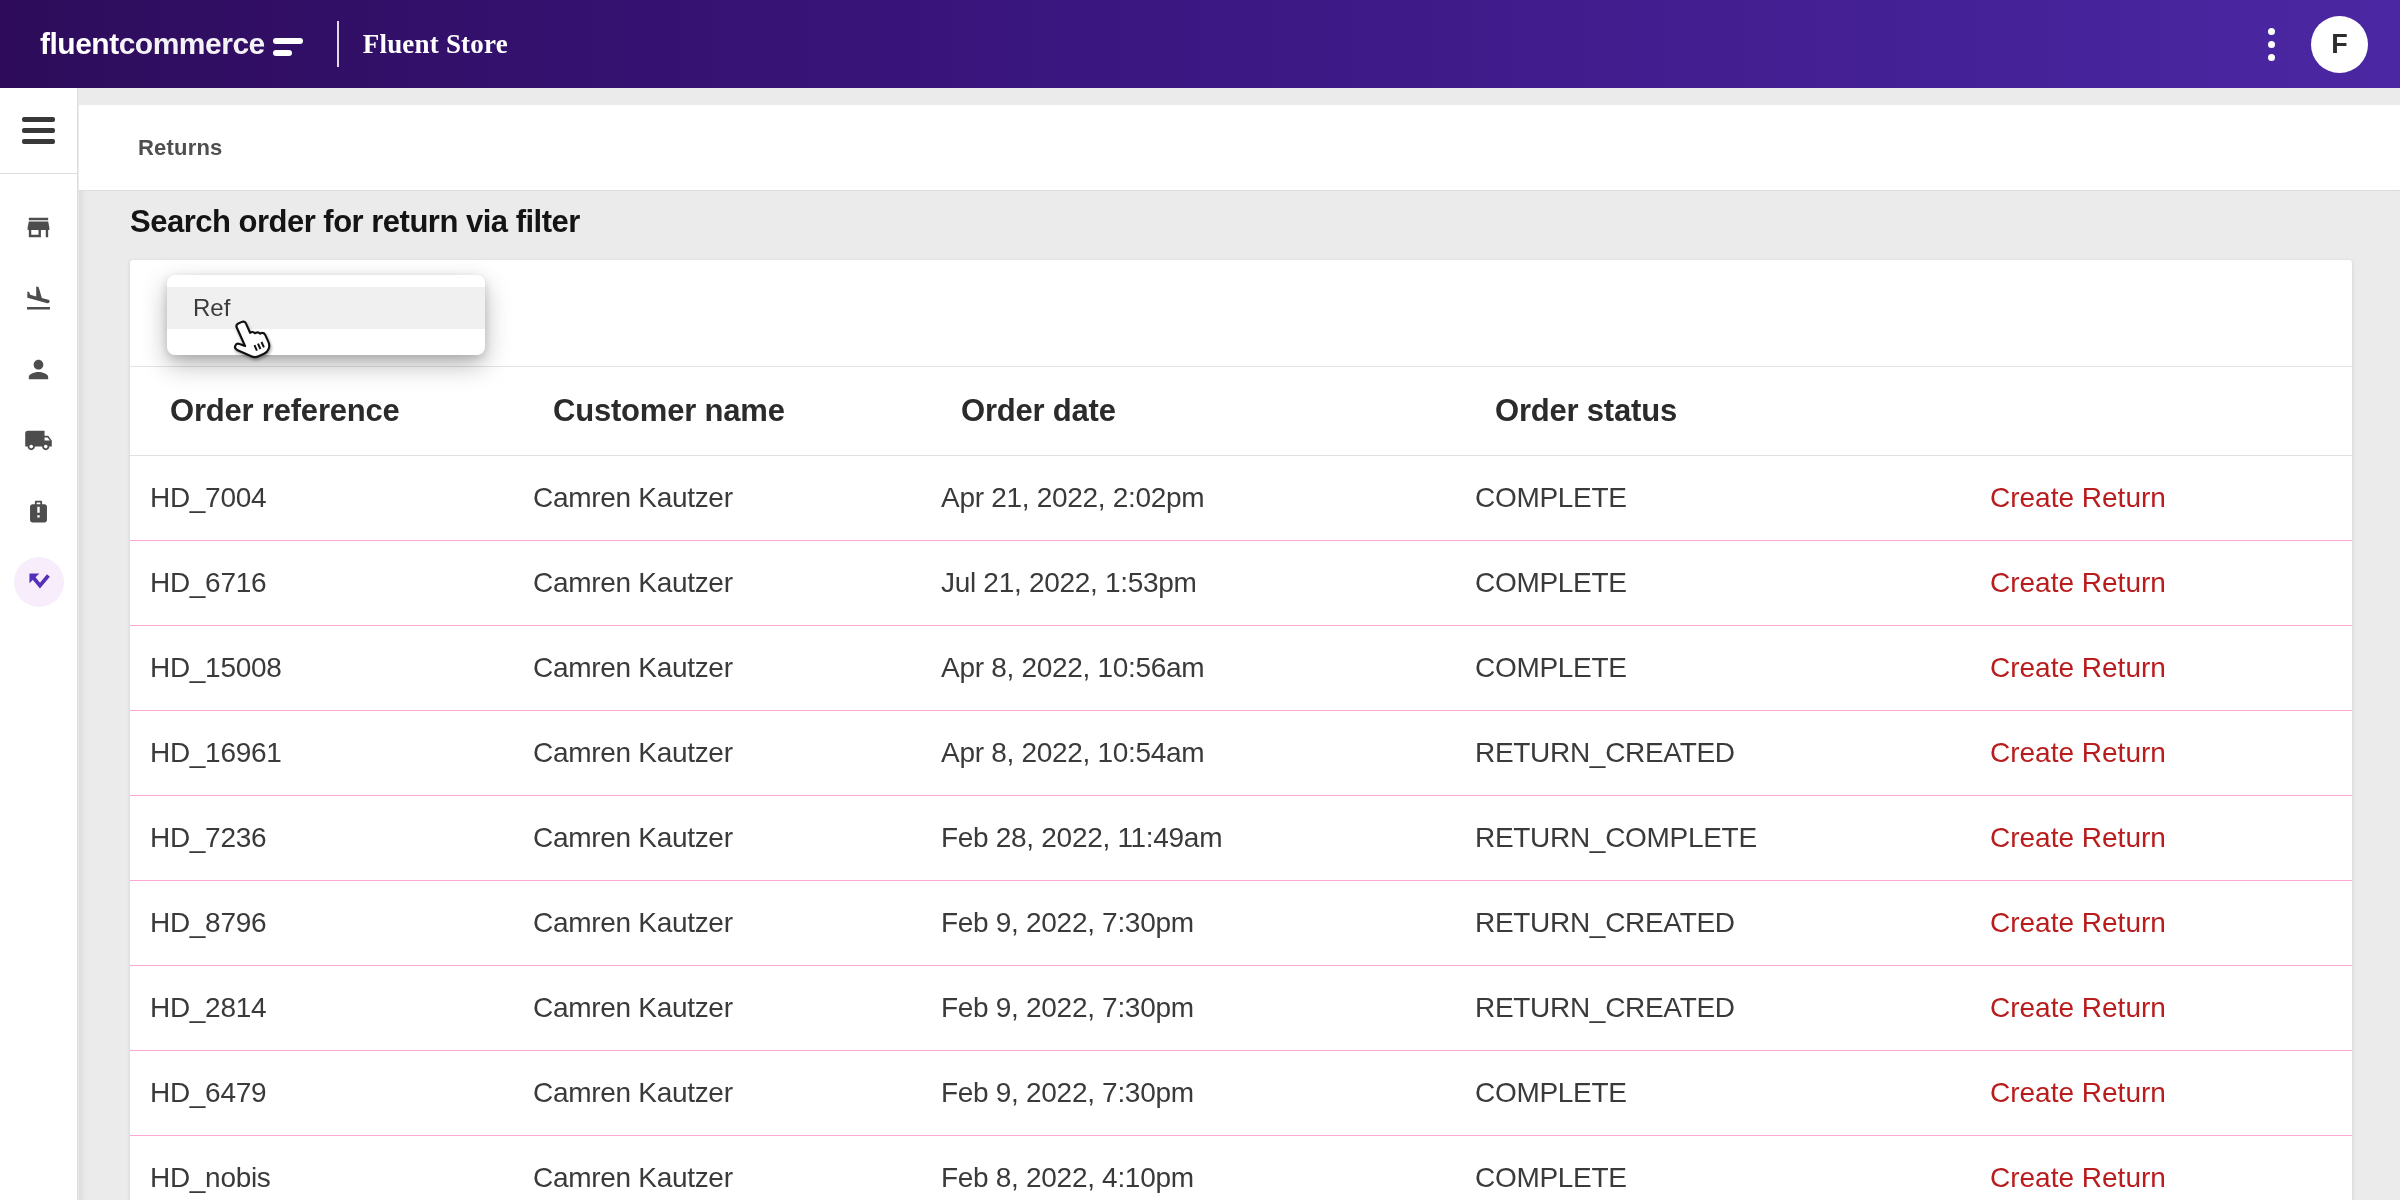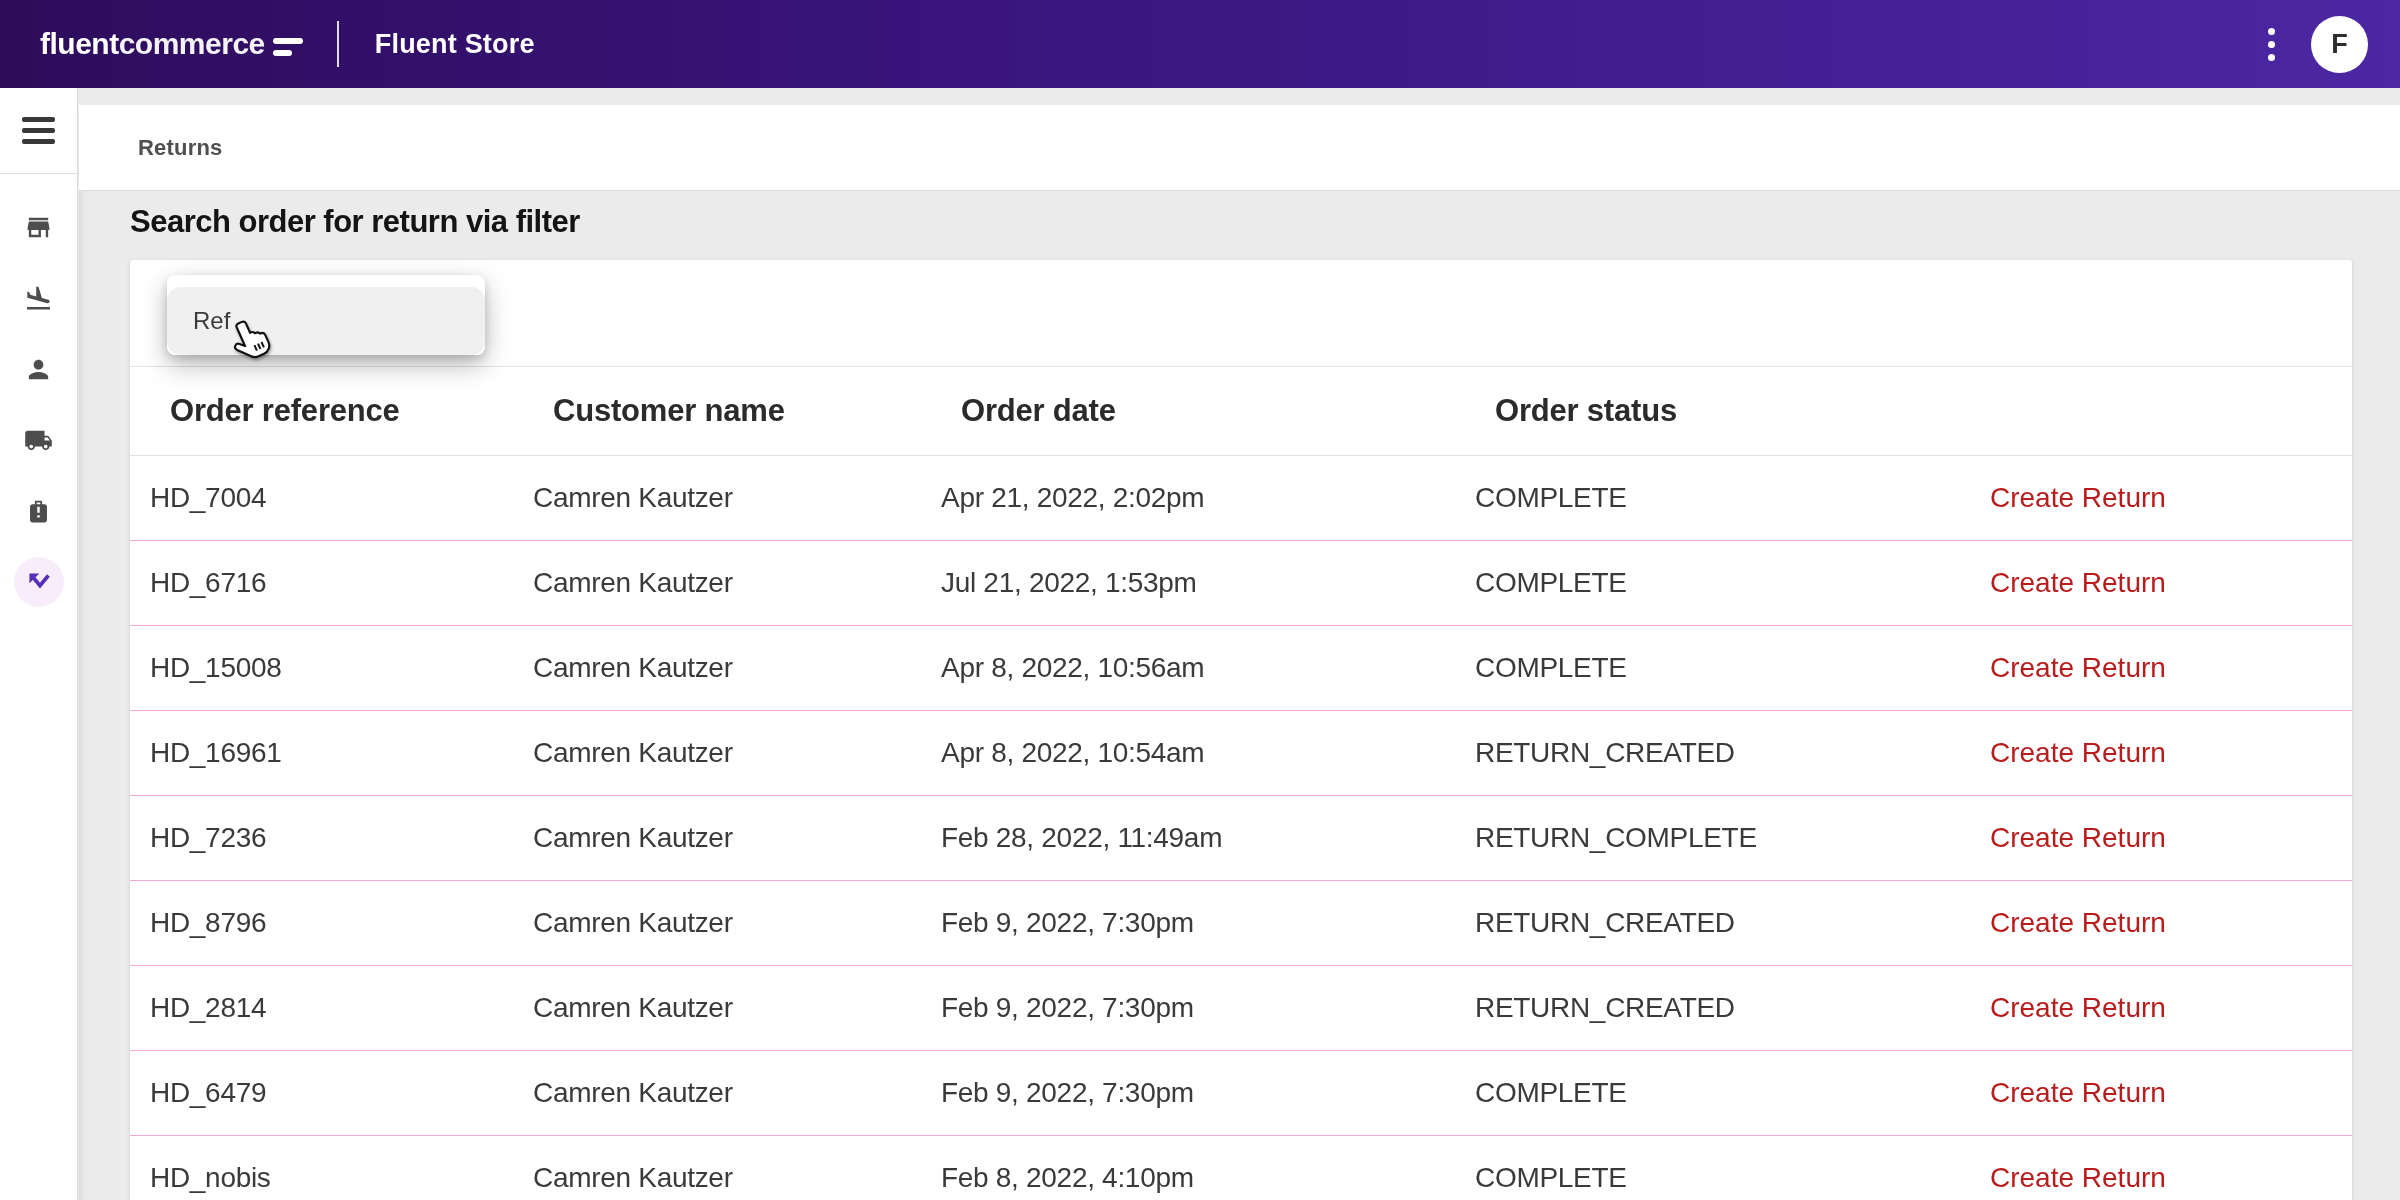--- a/index.html
+++ b/index.html
@@ -13,21 +13,21 @@
     display:flex; align-items:center; padding:0 0 0 40px; z-index:30;
   }
   .logo { display:flex; align-items:center; color:#fff; }
   .logo-text { font-size:30px; letter-spacing:-0.5px; }
   .logo-bold { font-weight:700; }
   .logo-light { font-weight:700; opacity:.95; }
   .logo-mark { display:flex; flex-direction:column; gap:6px; margin-left:8px; margin-top:6px; }
   .logo-mark .bar1 { width:30px; height:6px; border-radius:4px; background:#fff; }
   .logo-mark .bar2 { width:19px; height:6px; border-radius:4px; background:#fff; }
   .appbar-divider { width:2px; height:46px; background:rgba(255,255,255,.85); margin:0 0 0 34px; }
-  .app-title { color:#fff; font-size:27px; font-weight:700; margin-left:36px; letter-spacing:0.2px; }
+  .app-title { color:#fff; font-size:27px; font-weight:700; margin-left:24px; letter-spacing:0.2px;font-family:Liberation Serif, serif; }
   .appbar-spacer { flex:1; }
   .kebab { display:flex; flex-direction:column; gap:6px; padding:8px; cursor:pointer; margin-right:28px; }
   .kebab span { width:7px; height:7px; border-radius:50%; background:#fff; }
   .avatar {
     width:57px; height:57px; border-radius:50%; background:#fff; color:#2d2d2d;
     display:flex; align-items:center; justify-content:center;
     font-size:27px; font-weight:700; margin-right:32px; cursor:pointer;
   }
 
   
@@ -73,22 +73,22 @@
   }
 
   
   .filter-section { position:relative; height:107px; border-bottom:1px solid #e3e3e3; }
   .dropdown {
     position:absolute; left:37px; top:15px; width:318px; height:80px; background:#fff; border-radius:8px;
     box-shadow:0 10px 26px rgba(0,0,0,.28), 0 3px 8px rgba(0,0,0,.14);
     padding:12px 0 10px 0; cursor:pointer;
   }
   .dropdown-option {
-    height:68px; background:#f0f0f0; display:flex; align-items:center; padding-left:26px;
-    font-size:24px; color:#3b3b3b;border-radius:14px;
+    height:42px; background:#f0f0f0; display:flex; align-items:center; padding-left:26px;
+    font-size:24px; color:#3b3b3b;
   }
   .cursor-hand { position:absolute; left:62px; top:42px; width:46px; height:50px; pointer-events:none;
     filter:drop-shadow(1px 2px 1.5px rgba(0,0,0,.35)); }
 
   
   .thead, .trow {
     display:grid; grid-template-columns:383px 408px 534px 515px 1fr;
     padding-left:40px; align-items:center;
   }
   .thead { height:89px; border-bottom:1px solid #e0e0e0; }

